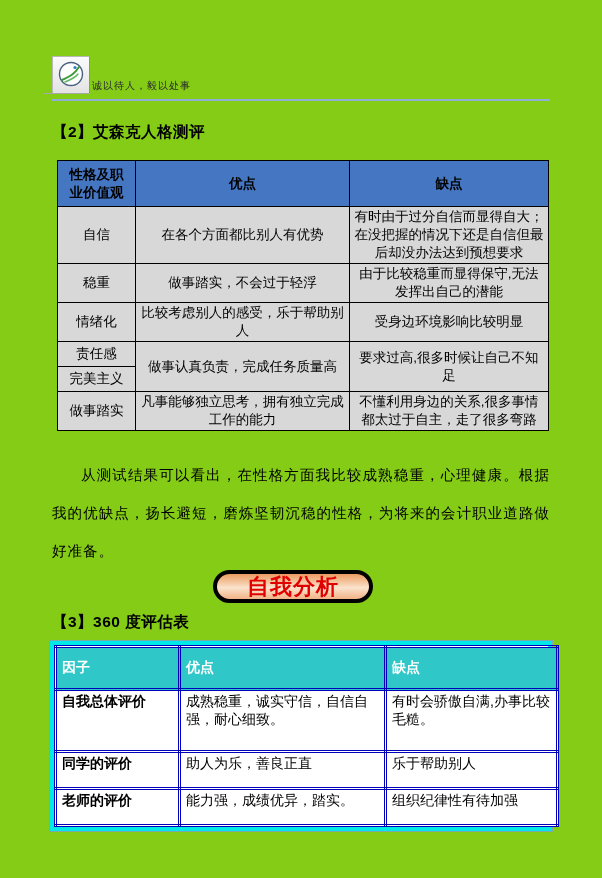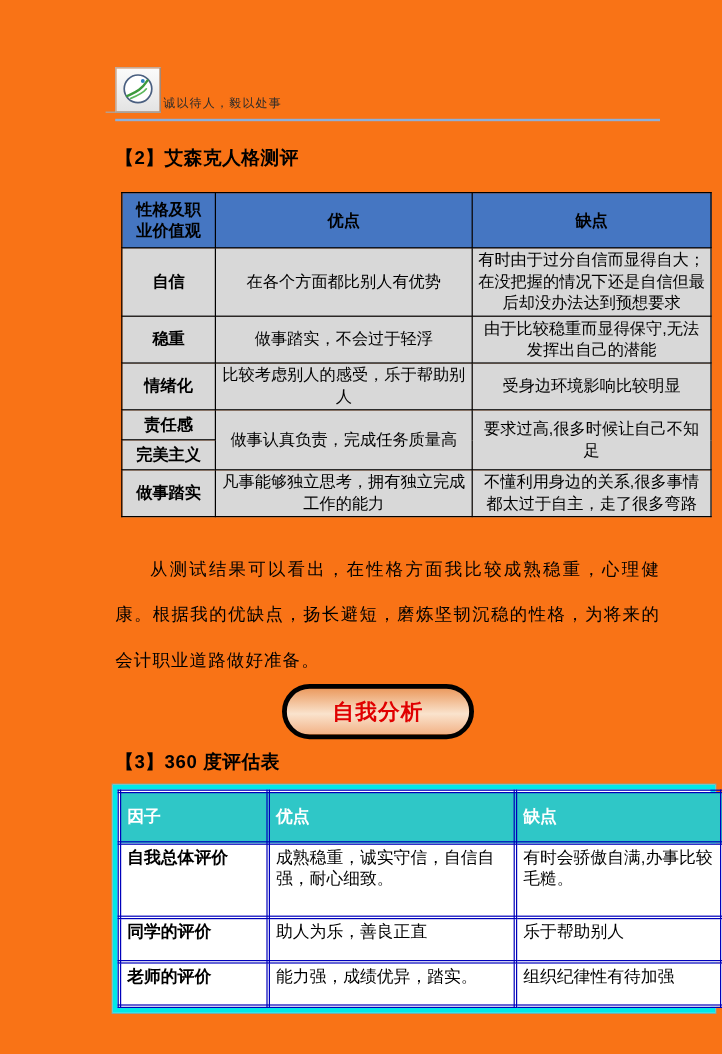--- a/index.html
+++ b/index.html
@@ -2,24 +2,23 @@
 <html><head>
 <meta charset="utf-8">
 <style>
   * { margin: 0; padding: 0; box-sizing: border-box; }
   html, body { background: #e8e8e8; }
   body { font-family: "Liberation Sans", "DejaVu Sans", sans-serif; }
   .page {
     position: relative;
     width: 602px; height: 878px;
     margin: 0 auto;
-    background: #f97316;
+    background: #84cc16;
     overflow: hidden;
     color: #000;
-    padding-left: 44px;
   }
   .content { padding: 0 52px; }
 
   
   .doc-header { margin-top: 56px; position: relative; }
   .header-row { display: flex; align-items: flex-end; gap: 2px; }
   .logo-btn {
     width: 38px; height: 38px;
     background: linear-gradient(#fbfbfb, #e3e3e3);
     border: 1px solid #b8b8b8;
@@ -40,21 +39,21 @@
   
   .t1 { border-collapse: collapse; margin: 17px 0 0 5px; table-layout: fixed; width: 491px; }
   .t1 th, .t1 td {
     border: 1px solid #000;
     font-size: 13.5px;
     text-align: center; vertical-align: middle;
     padding: 1px 3px;
     background: #D8D8D8;
   }
   .t1 thead th { background: #4576C2; font-weight: bold; height: 46px; }
-  .t1 .trait { font-weight: bold; }
+  .t1 .trait { font-weight: normal; }
   .pre { white-space: pre-line; }
   .t1 .r1 td { height: 57px; text-align: center; }
   .t1 .r2 td { height: 38px; }
   .t1 .r3 td { height: 39px; }
   .t1 .r4a td { height: 25px; }
   .t1 .r4b td { height: 25px; }
   .t1 .r5 td { height: 36px; }
 
   
   .analysis {
@@ -62,27 +61,27 @@
     font-size: 14.5px;
     line-height: 38px;
     text-align: justify;
     text-indent: 2em;
     letter-spacing: 1px;
   }
 
   
   .self-btn-row { display: flex; justify-content: center; margin-top: 0px; }
   .self-btn {
-    width: 160px; height: 46px;
+    width: 160px; height: 33px;
     margin-left: -16px;
     border: 4px solid #000;
     border-radius: 26px;
     background: linear-gradient(180deg, #EB9B60 0%, #FAE3CD 55%, #F2B286 100%);
     display: flex; align-items: center; justify-content: center;
-    font-size: 18px; font-weight: bold; color: #E00000;
+    font-size: 22px; font-weight: bold; color: #E00000;
     letter-spacing: 1px;
     cursor: default;
   }
 
   .sec-heading-3 { margin-top: 9px; }
 
   
   .t2wrap {
     margin: 8px 0 0 -2px;
     width: 502px;

